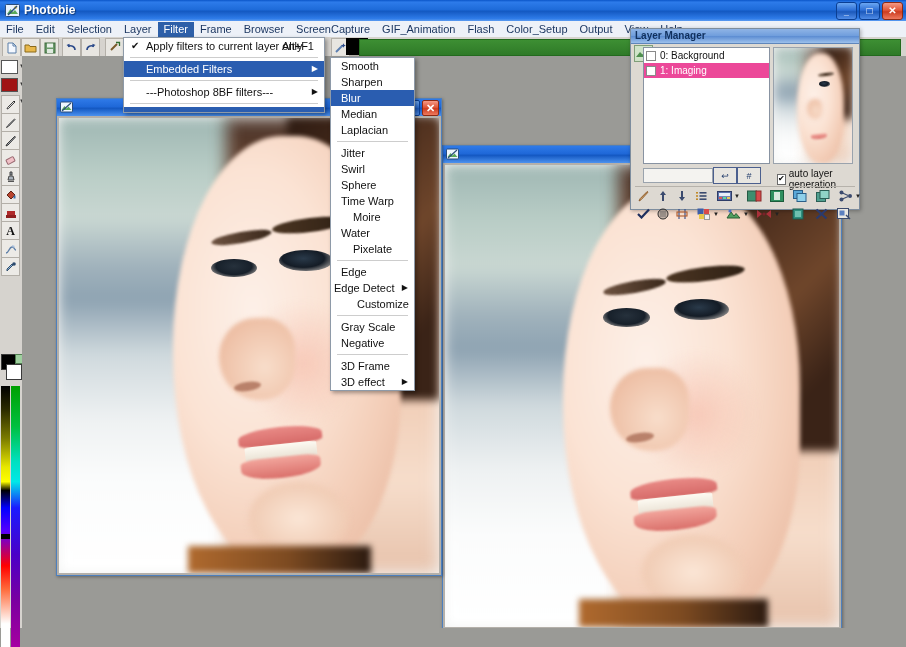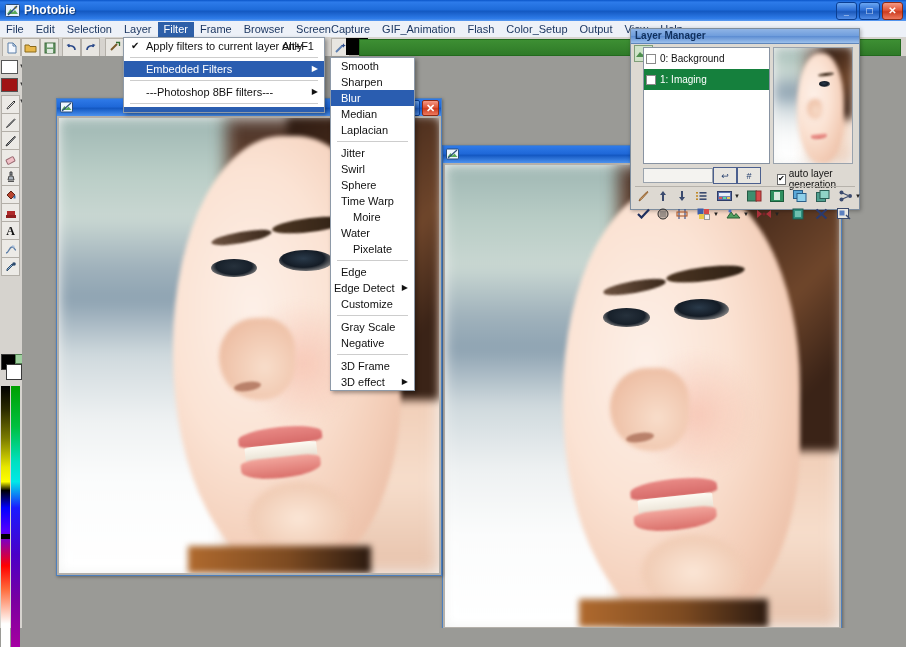--- a/index.html
+++ b/index.html
@@ -179,22 +179,22 @@
     position:absolute;left:0;top:0;right:0;height:14px;
     background:linear-gradient(to bottom,#8fb4e6,#6f9ddc 50%,#5b8cd2 51%,#9cc0ec);
     color:#10305e;font-weight:bold;font-size:10px;padding-left:4px;line-height:14px;
     border-bottom:1px solid #5f86bb;
   }
   .lm .lmicon{position:absolute;left:3px;top:16px;width:17px;height:15px;background:#cfe2c8;border:1px solid #7f9e79;}
   .lm .layerlist{
     position:absolute;left:12px;top:18px;width:125px;height:115px;
     background:#ffffff;border:1px solid #8893a2;overflow:hidden;
   }
-  .lm .lrow{height:21px;line-height:13px;font-size:10px;color:#111;padding-left:2px;display:flex;align-items:center;}
-  .lm .lrow.sel{background:#15803d;color:#fff;}
+  .lm .lrow{height:15px;line-height:13px;font-size:10px;color:#111;padding-left:2px;display:flex;align-items:center;}
+  .lm .lrow.sel{background:#ec4899;color:#fff;}
   .lm .lcb{width:8px;height:8px;background:#fff;border:1px solid #8a8a8a;margin-right:4px;flex:none;}
   .lm .thumb{position:absolute;left:142px;top:18px;width:78px;height:115px;border:1px solid #9aa3ad;overflow:hidden;background:#eee;}
   .lm .nameinput{position:absolute;left:12px;top:139px;width:68px;height:13px;background:#f4f3f0;border:1px solid #9aa3ad;}
   .lm .minibtn{position:absolute;top:138px;width:22px;height:15px;background:#e8e6e1;border:1px solid #4b5f8e;display:flex;align-items:center;justify-content:center;font-size:9px;color:#27406e;}
   .lm .autochk{position:absolute;left:146px;top:139px;display:flex;align-items:center;gap:3px;font-size:10px;color:#111;}
   .lm .cbx{width:9px;height:9px;background:#fff;border:1px solid #6a6a6a;display:flex;align-items:center;justify-content:center;font-size:8px;color:#000;line-height:1;}
   .lm .lmsep{position:absolute;left:4px;right:4px;top:157px;height:1px;background:#b6b2ab;}
   .lm .lmtools{position:absolute;left:6px;top:160px;right:4px;height:18px;}
   .lm .lmtools2{position:absolute;left:6px;top:178px;right:4px;height:18px;}
   .lmi{position:absolute;top:0;width:13px;height:13px;display:flex;align-items:center;justify-content:center;font-size:10px;line-height:1;}
@@ -498,21 +498,21 @@
     <div class="row" style="padding-left:10px;"><span>Jitter</span></div>
     <div class="row" style="padding-left:10px;"><span>Swirl</span></div>
     <div class="row" style="padding-left:10px;"><span>Sphere</span></div>
     <div class="row" style="padding-left:10px;"><span>Time Warp</span></div>
     <div class="row" style=""><span>Moire</span></div>
     <div class="row" style="padding-left:10px;"><span>Water</span></div>
     <div class="row" style=""><span>Pixelate</span></div>
     <div class="sep"></div>
     <div class="row" style="padding-left:10px;"><span>Edge</span></div>
     <div class="row" style="padding-left:3px;"><span>Edge Detect</span><span class="arrow">▶</span></div>
-    <div class="row" style="padding-left:10px;"><span>Customize</span></div>
+    <div class="row" style="padding-left:26px;"><span>Customize</span></div>
     <div class="sep"></div>
     <div class="row" style="padding-left:10px;"><span>Gray Scale</span></div>
     <div class="row" style="padding-left:10px;"><span>Negative</span></div>
     <div class="sep"></div>
     <div class="row" style="padding-left:10px;"><span>3D Frame</span></div>
     <div class="row" style="padding-left:10px;"><span>3D effect</span><span class="arrow">▶</span></div>
   </div>
 
   <div class="lm">
     <div class="lmtitle">Layer Manager</div>

